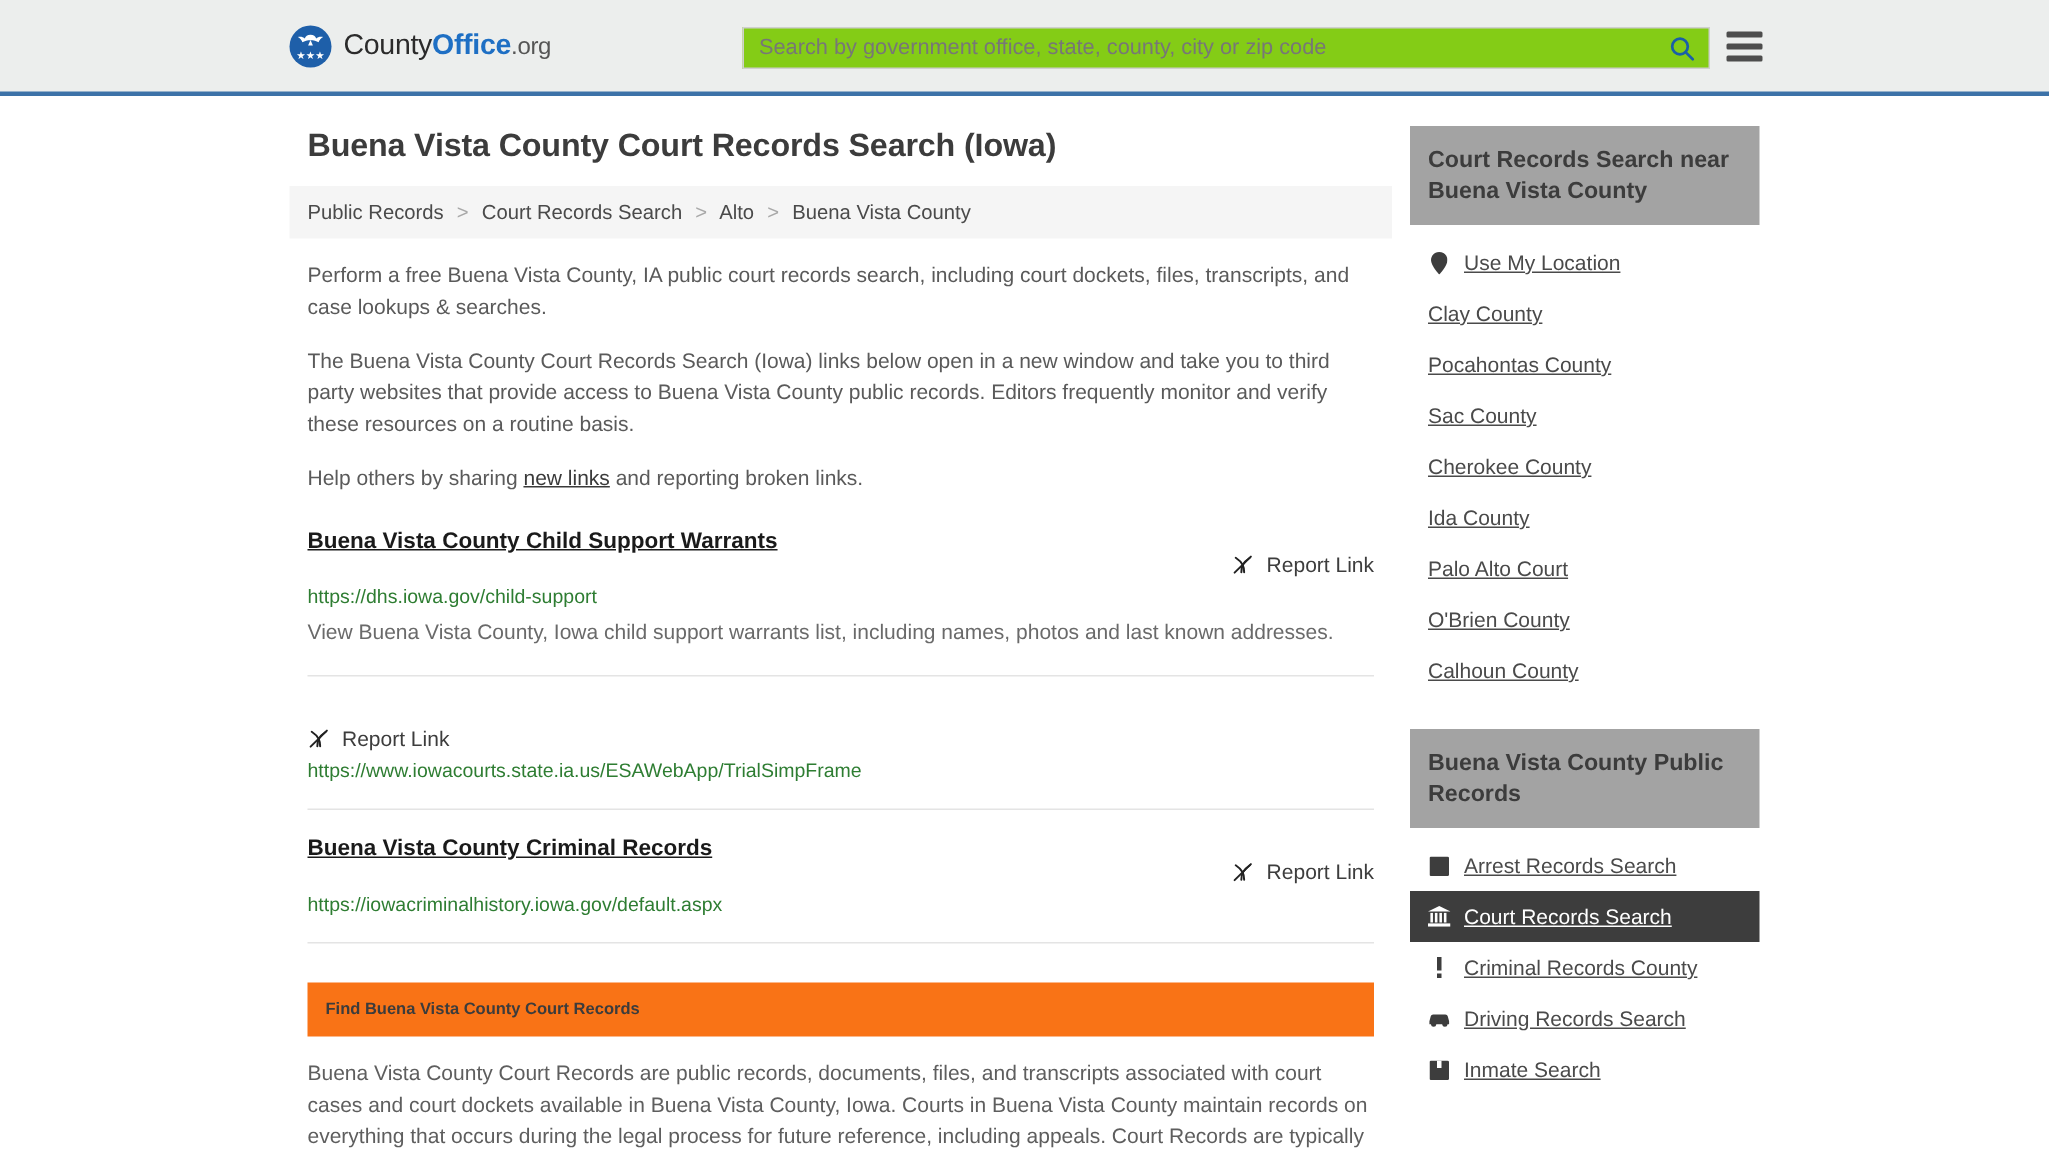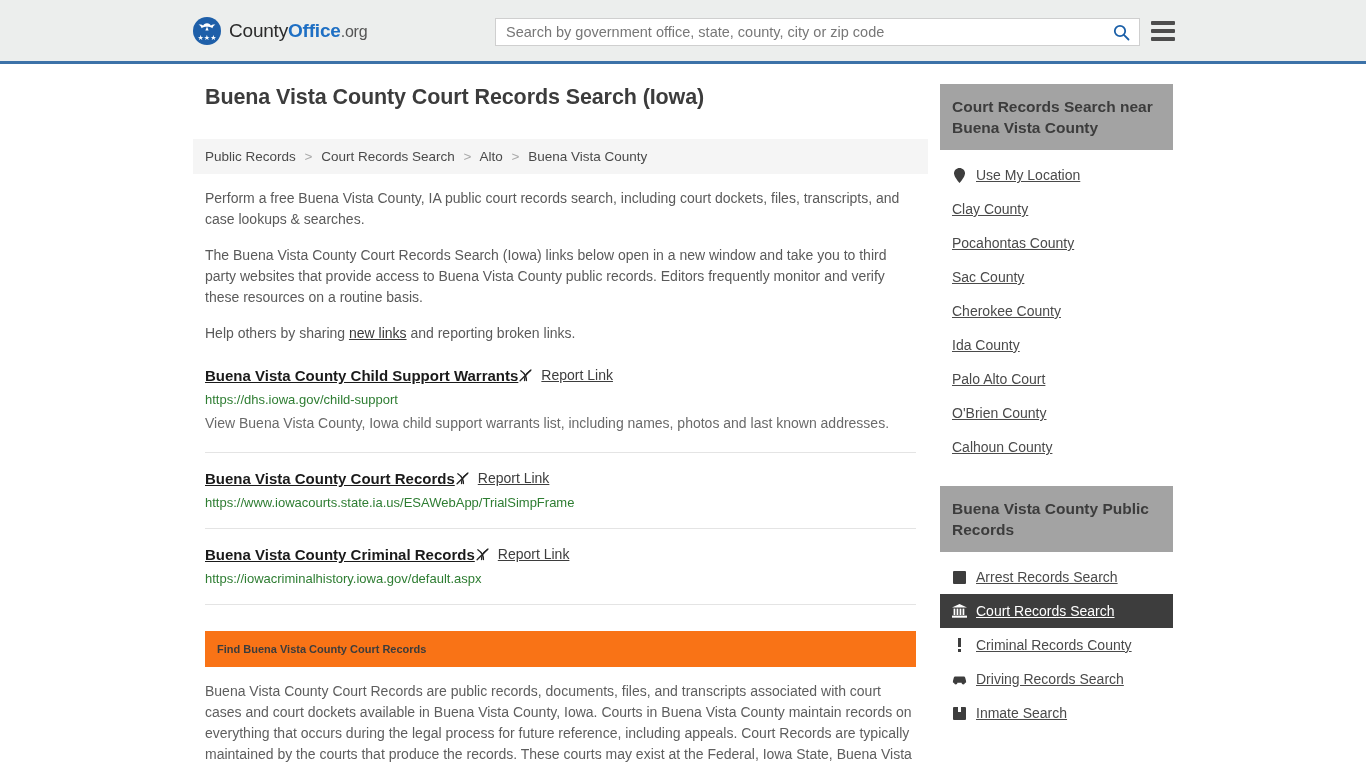--- a/index.html
+++ b/index.html
@@ -62,21 +62,21 @@
   .logo-text .b { color: #1e6fc4; font-weight: bold; }
   .logo-text .light { color: #555; font-size: 16px; }
   .logo-text .first { font-weight: 400; }
 
   .search-wrap {
     position: absolute;
     left: 495px;
     top: 18px;
     width: 645px;
     height: 28px;
-    background: #ffffff;
+    background: #84cc16;
     border: 1px solid #cfcfcf;
     display: flex;
     align-items: center;
   }
   .search-input {
     flex: 1 1 auto;
     border: none;
     outline: none;
     height: 26px;
     padding: 0 10px;
@@ -120,21 +120,21 @@
     display: flex;
     align-items: flex-start;
   }
   .col-main { width: 735px; flex: 0 0 735px; }
   .col-side { width: 233px; flex: 0 0 233px; margin-left: 12px; }
 
   h1.page-title {
     font-size: 21.5px;
     line-height: 26px;
     color: #3c3c3c;
-    margin: 0 0 29px 12px;
+    margin: 0 0 14px 12px;
     font-weight: bold;
     letter-spacing: -0.1px;
   }
 
   
   .breadcrumb {
     background: #f5f5f5;
     padding: 10px 12px;
     font-size: 13.5px;
     color: #555;
@@ -166,39 +166,39 @@
   .link-list { margin-top: 22px; padding: 0 12px; }
   .link-item {
     border-bottom: 1px solid #e4e4e4;
     padding-bottom: 16px;
     margin-bottom: 16px;
   }
   .link-item:last-child { }
   .link-row {
     display: flex;
     align-items: flex-start;
+    justify-content: space-between;
   }
   .link-title {
     font-size: 15px;
     font-weight: bold;
     color: #1a1a1a;
     text-decoration: underline;
     cursor: pointer;
     line-height: 20px;
   }
   .report-link {
     display: flex;
     align-items: center;
     gap: 8px;
     white-space: nowrap;
     cursor: pointer;
     color: #3d3d3d;
     font-size: 14px;
-    margin-top: 1px;
-    text-decoration: underline;
+    margin-top: 17px;
   }
   .link-url {
     font-size: 13px;
     color: #2e7d32;
     margin-top: 5px;
     line-height: 18px;
   }
   .link-desc {
     font-size: 14px;
     color: #6a6a6a;
@@ -327,21 +327,20 @@
               </svg>
               <span>Report Link</span>
             </span>
           </div>
           <div class="link-url">https://dhs.iowa.gov/child-support</div>
           <div class="link-desc">View Buena Vista County, Iowa child support warrants list, including names, photos and last known addresses.</div>
         </div>
 
         <div class="link-item">
           <div class="link-row">
-            <a class="link-title">Buena Vista County Court Records</a>
             <span class="report-link">
               <svg width="15" height="15" viewBox="0 0 16 16">
                 <path d="M3 3 C6 5 7.2 6.6 7.9 8 C8.6 9.4 9 11.4 9 13.4" fill="none" stroke="#222" stroke-width="1.4" stroke-linecap="round"></path>
                 <path d="M13 3 C10 5 8.8 6.6 8.1 8 C7.4 9.4 7 11.4 7 13.4" fill="none" stroke="#222" stroke-width="1.4" stroke-linecap="round"></path>
                 <path d="M2.2 13.6 L13.8 2.2" stroke="#222" stroke-width="1.4" stroke-linecap="round"></path>
               </svg>
               <span>Report Link</span>
             </span>
           </div>
           <div class="link-url">https://www.iowacourts.state.ia.us/ESAWebApp/TrialSimpFrame</div>

